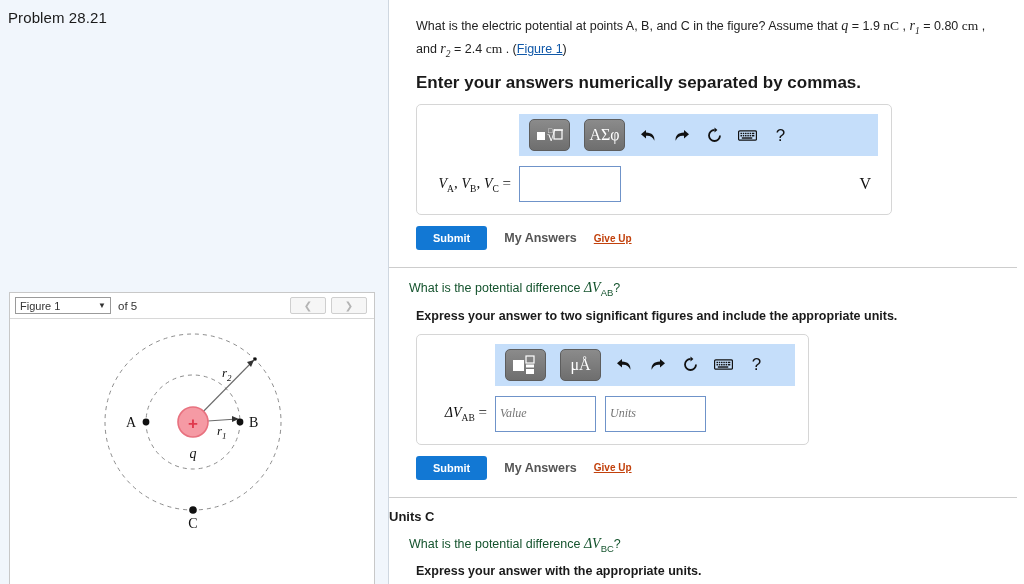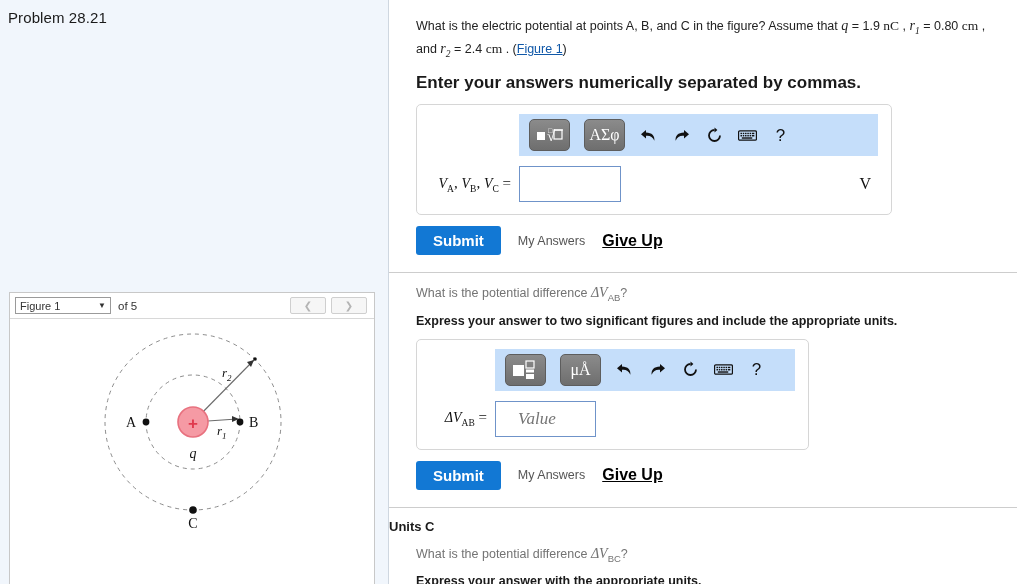--- a/index.html
+++ b/index.html
@@ -240,24 +240,24 @@
     width: 78px;
   }
   .ans-input {
     width: 102px;
     height: 36px;
     border: 1px solid #6f93c9;
     background: #fff;
     box-sizing: border-box;
     outline: none;
     font-family: "Liberation Serif", serif;
-    font-size: 17px;
+    font-size: 12px;
     font-style: italic;
     color: #a8a8a8;
-    padding-left: 22px;
+    padding-left: 4px;
   }
   .ans-input.val { width: 101px; }
   .ans-input.units {
     width: 101px;
     margin-left: 9px;
   }
   .unit-suffix {
     position: absolute;
     right: 20px;
     font-family: "Liberation Serif", serif;
@@ -269,57 +269,57 @@
   .submit-row {
     display: flex;
     align-items: center;
     margin: 11px 0 0 27px;
     gap: 17px;
   }
   .btn-submit {
     background: #1278d4;
     color: #fff;
     font-weight: bold;
-    font-size: 15px;
+    font-size: 11px;
     border: none;
     border-radius: 3px;
     padding: 6px 17px;
     cursor: pointer;
     font-family: "Liberation Sans", sans-serif;
   }
   .link-grey {
     color: #555;
     font-size: 12.5px;
-    font-weight: normal;
+    font-weight: bold;
     cursor: pointer;
     text-align: right;
   }
   .link-blue {
-    color: #000000;
-    font-size: 16px;
+    color: #c2410c;
+    font-size: 10px;
     font-weight: bold;
     text-decoration: underline;
     cursor: pointer;
   }
   .hr {
     border-top: 1px solid #cdcdcd;
     margin: 17px 7px 0 0;
   }
   .part-title {
     font-size: 13px;
     font-weight: bold;
     color: #1a1a1a;
     margin: 11px 0 0 0;
     padding-left: 0;
   }
   .part-section { padding-left: 0; }
   .part-q {
     font-size: 12.5px;
-    color: #737373;
-    margin: 12px 0 0 27px;
+    color: #14532d;
+    margin: 12px 0 0 20px;
   }
   .part-instr {
     font-size: 12.5px;
     font-weight: bold;
     color: #1a1a1a;
     margin: 11px 0 0 27px;
   }
 </style>
 </head>
 <body>
@@ -513,20 +513,21 @@
                 <rect x="4" y="8.4" width="11" height="1.5"></rect>
               </g>
             </svg>
           </div>
           <div class="ticon help">?</div>
         </div>
 
         <div class="input-row">
           <div class="in-label b2"><span class="mathi">ΔV</span><span class="subr">AB</span> =</div>
           <input class="ans-input val" type="text" placeholder="Value" style="">
+          <input class="ans-input units" type="text" placeholder="Units" style="">
         </div>
       </div>
 
       <div class="submit-row">
         <button class="btn-submit">Submit</button>
         <span class="link-grey">My Answers</span>
         <span class="link-blue">Give Up</span>
       </div>
     </div>
 

